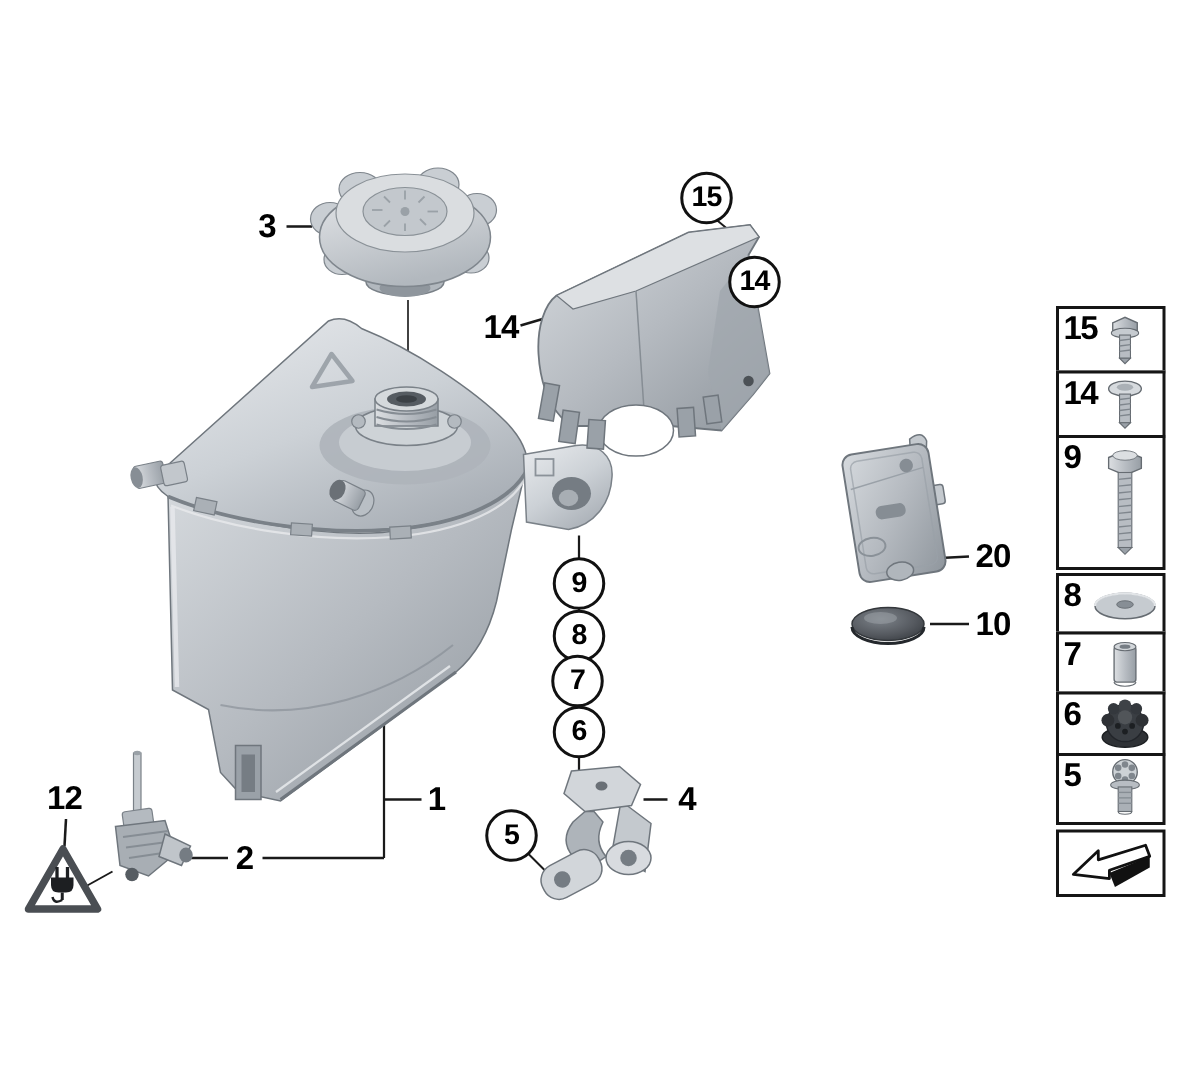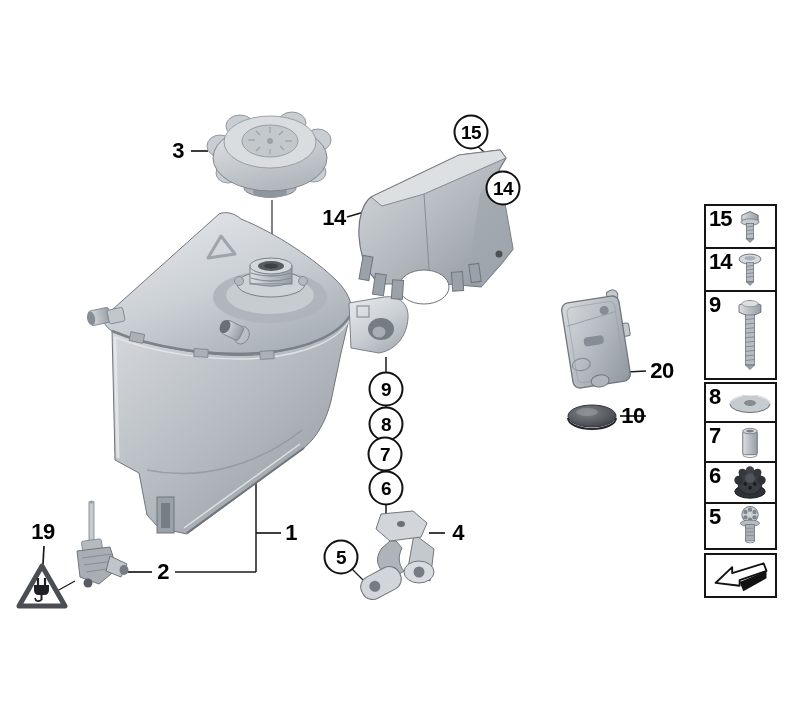--- a/index.html
+++ b/index.html
@@ -241,23 +241,23 @@
       <path d="M568,418 A24,11 0 0 0 616,418" stroke="#24282c" stroke-width="2" fill="none"></path>
       <ellipse cx="587" cy="412" rx="11" ry="4" fill="#9aa0a6" opacity="0.55"></ellipse>
     </g>
   </svg>
 
   <div class="lbl" style="left:178px;top:151px">3</div>
   <div class="lbl" style="left:334px;top:218px">14</div>
   <div class="lbl" style="left:291px;top:533px">1</div>
   <div class="lbl" style="left:163px;top:572px">2</div>
   <div class="lbl" style="left:458px;top:533px">4</div>
-  <div class="lbl" style="left:43px;top:532px">19</div>
+  <div class="lbl" style="left:43px;top:532px">12</div>
   <div class="lbl" style="left:662px;top:371px">20</div>
-  <div class="lbl" style="left:633px;top:416px">10</div>
+  <div class="lbl" style="left:662px;top:416px">10</div>
 
   <div class="circ" style="left:471px;top:132px">
       <span>15</span>
     </div>
   <div class="circ" style="left:503px;top:188px">
       <span>14</span>
     </div>
   <div class="circ" style="left:386px;top:389px">
       <span>9</span>
     </div>

